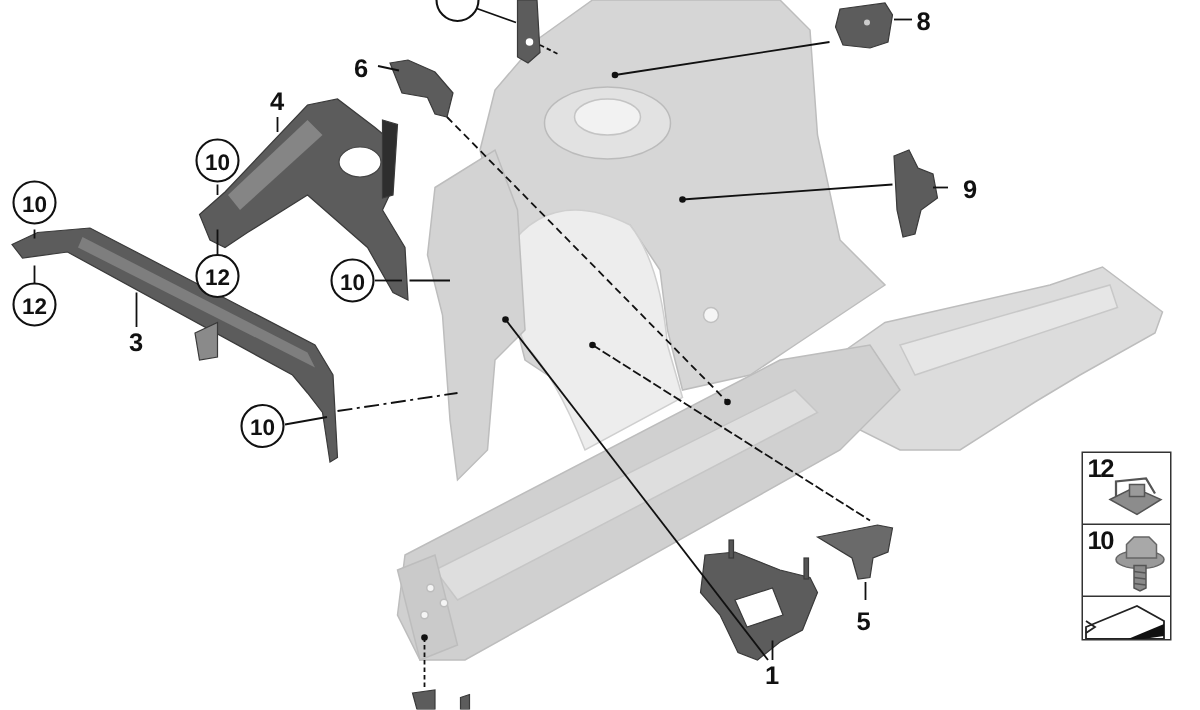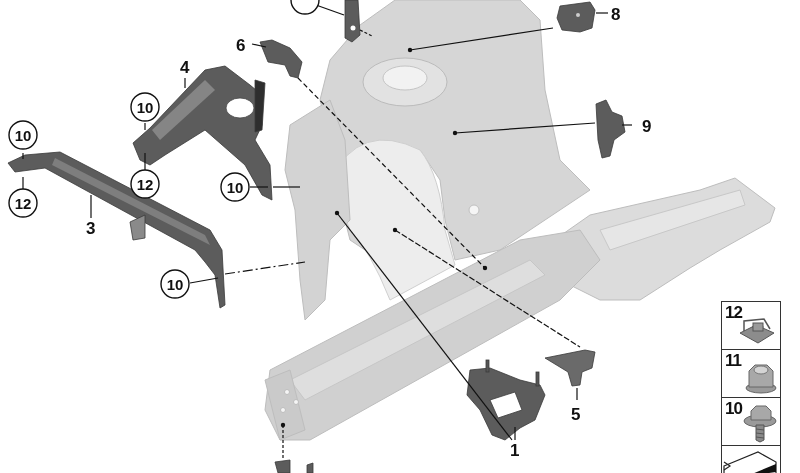--- a/index.html
+++ b/index.html
@@ -168,28 +168,20 @@
   <div class="legend-cell">
     <span class="legend-num">12</span>
     <svg class="legend-icon" width="42" height="32" viewBox="0 0 42 32">
       <path d="M4,18 L20,10 L38,18 L22,28 Z" fill="#8c8c8c" stroke="#555"></path>
       <path d="M8,16 L8,6 L28,4 L34,14" fill="none" stroke="#555" stroke-width="1.5"></path>
       <ellipse cx="22" cy="12" rx="5" ry="3" fill="#b0b0b0" stroke="#555"></ellipse>
       <rect x="17" y="8" width="10" height="8" fill="#9a9a9a" stroke="#555"></rect>
     </svg>
   </div>
   <div class="legend-cell">
-    <span class="legend-num">11</span>
-    <svg class="legend-icon" width="34" height="34" viewBox="0 0 34 34">
-      <ellipse cx="17" cy="27" rx="15" ry="5" fill="#9a9a9a" stroke="#666"></ellipse>
-      <path d="M5,10 L11,4 L23,4 L29,10 L29,26 L5,26 Z" fill="#a8a8a8" stroke="#666"></path>
-      <ellipse cx="17" cy="9" rx="7" ry="4" fill="#d4d4d4" stroke="#777"></ellipse>
-    </svg>
-  </div>
-  <div class="legend-cell">
     <span class="legend-num">10</span>
     <svg class="legend-icon" width="36" height="40" viewBox="0 0 36 40">
       <ellipse cx="18" cy="18" rx="16" ry="6" fill="#9a9a9a" stroke="#666"></ellipse>
       <path d="M9,8 L14,3 L24,3 L29,8 L29,17 L9,17 Z" fill="#a8a8a8" stroke="#666"></path>
       <path d="M14,22 L22,22 L22,37 L18,39 L14,37 Z" fill="#8a8a8a" stroke="#555"></path>
       <line x1="14" y1="26" x2="22" y2="27" stroke="#555"></line>
       <line x1="14" y1="30" x2="22" y2="31" stroke="#555"></line>
       <line x1="14" y1="34" x2="22" y2="35" stroke="#555"></line>
     </svg>
   </div>

